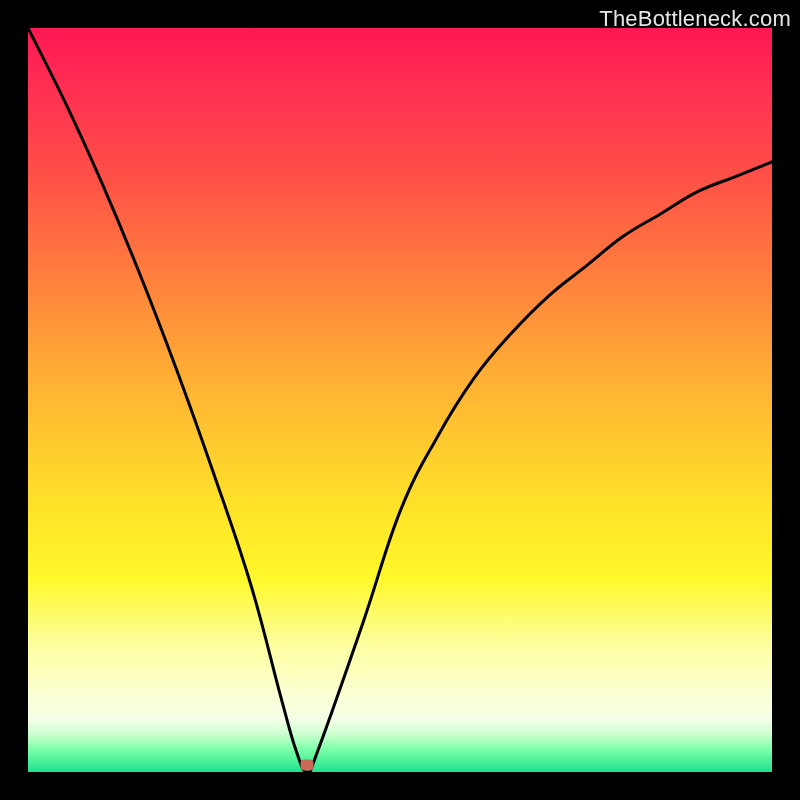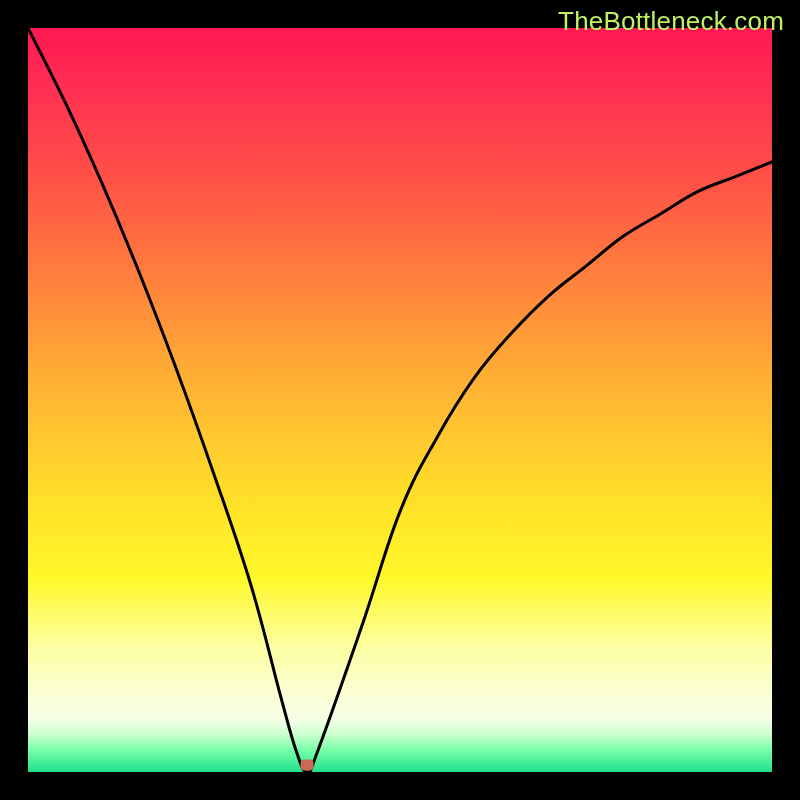--- a/index.html
+++ b/index.html
@@ -38,23 +38,23 @@
       #fbffd8 90%,
       #f3ffe6 93%,
       #c9ffce 95%,
       #7affa8 97%,
       #1fe08d 100%
     );
   }
   .watermark {
     position: absolute;
     top: 6px;
-    right: 16px;
-    color: #bef264;
-    font-size: 26px;
+    right: 9px;
+    color: #e5e5e5;
+    font-size: 22px;
     font-weight: 500;
     letter-spacing: 0.2px;
     user-select: none;
     pointer-events: none;
   }
   .curve-svg {
     position: absolute;
     left: 0;
     top: 0;
     width: 744px;

